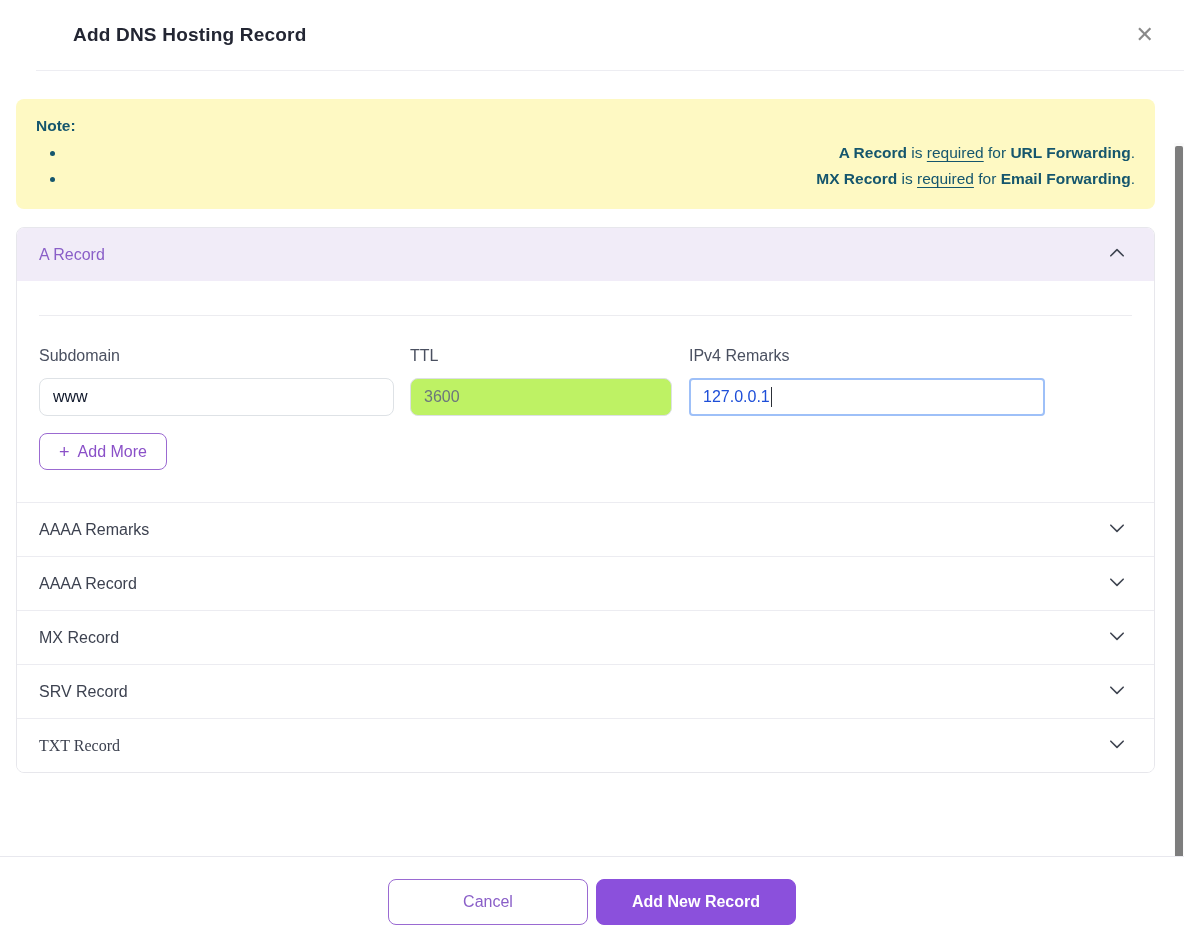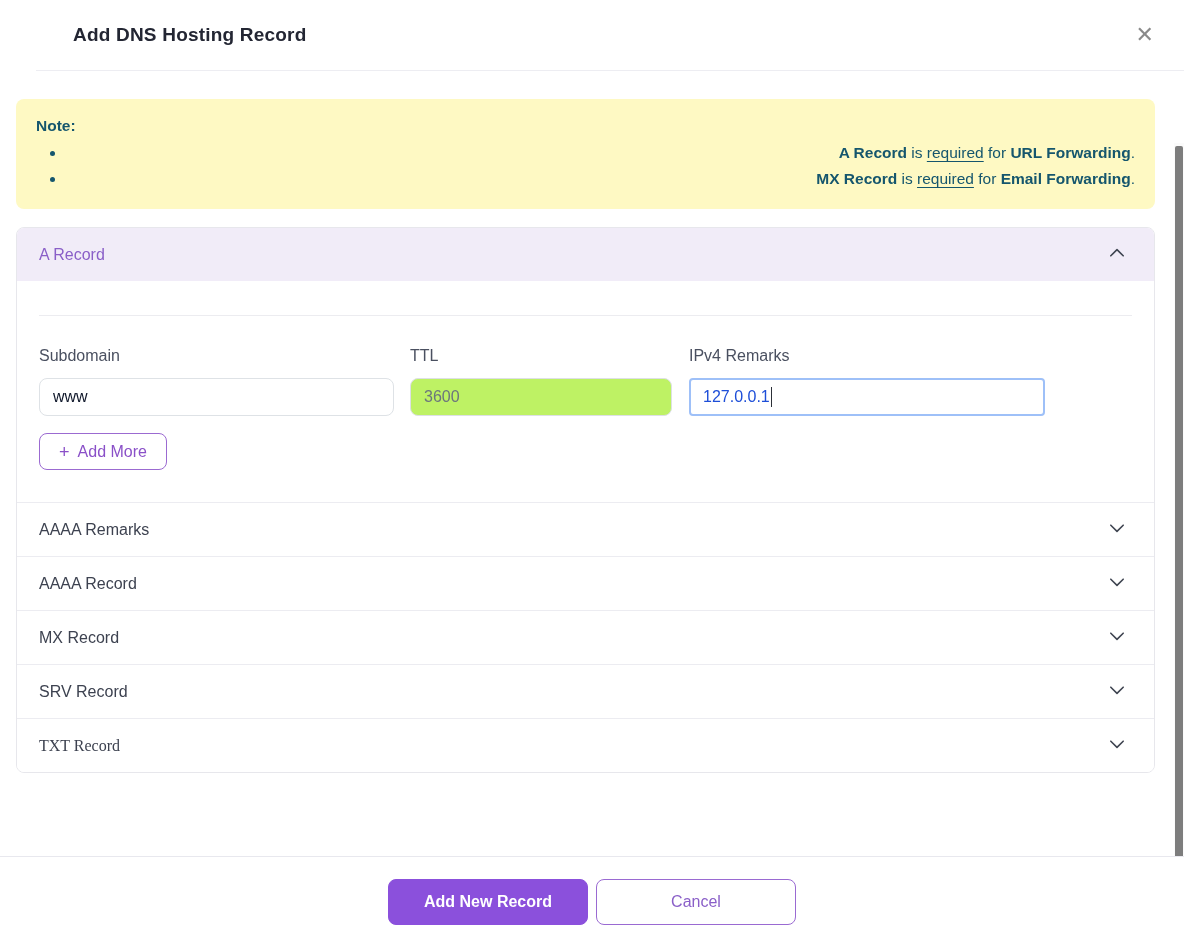--- a/index.html
+++ b/index.html
@@ -208,17 +208,17 @@
 
     </div>
 
     <div class="scrollbar-track">
       <div class="scrollbar-thumb"></div>
     </div>
 
   </div>
 
   <div class="modal-footer">
+    <button class="btn btn-cancel">Cancel</button>
     <button class="btn btn-submit">Add New Record</button>
-    <button class="btn btn-cancel">Cancel</button>
   </div>
 
 </div>
 
 </body></html>

